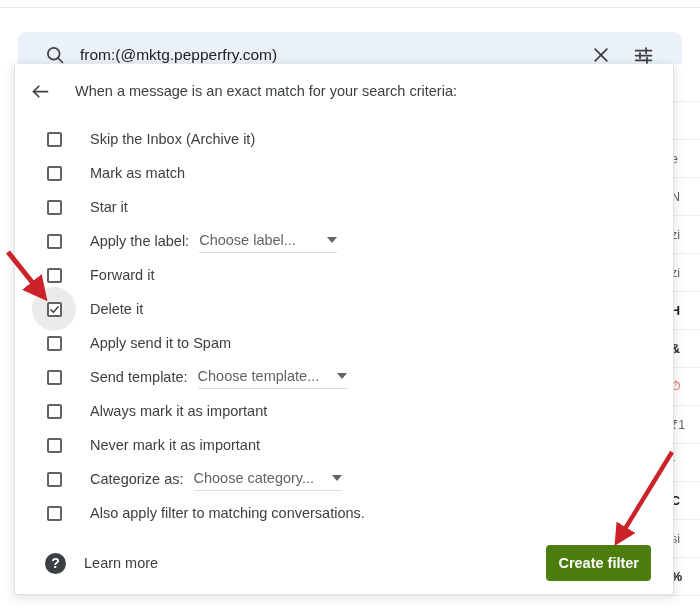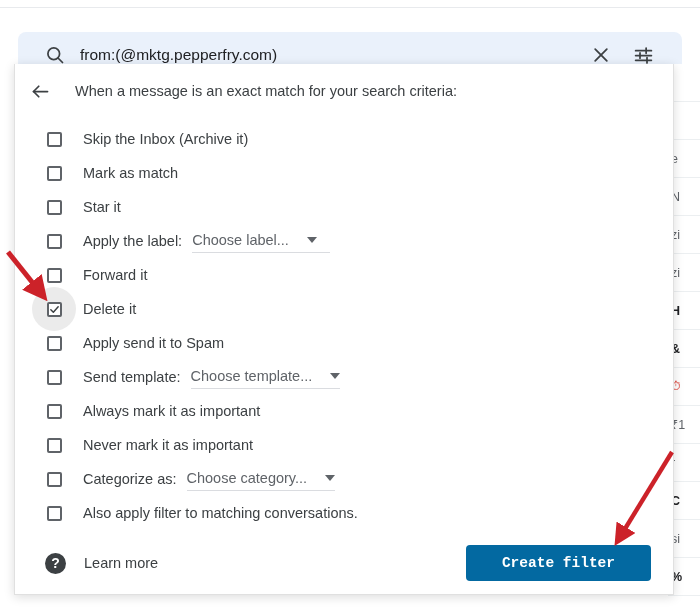--- a/index.html
+++ b/index.html
@@ -157,31 +157,32 @@
     border-radius: 2px;
     background: #ffffff;
     display: flex; align-items: center; justify-content: center;
   }
   .checkbox svg { display: none; }
   .checkbox.checked svg { display: block; }
 
   .option-label {
     font-size: 14.5px;
     color: #3c4043;
-    margin-left: 15px;
+    margin-left: 22px;
     line-height: 20px;
     white-space: nowrap;
   }
 
   .dropdown {
     margin-left: 10px;
     min-width: 138px;
     border-bottom: 1px solid #dadce0;
     display: flex;
     align-items: center;
+    justify-content: space-between;
     padding-bottom: 2px;
     cursor: pointer;
   }
   .dropdown .dd-text {
     font-size: 14.5px;
     color: #5f6368;
     line-height: 20px;
     white-space: nowrap;
   }
   .dropdown .caret {
@@ -227,28 +228,28 @@
     display: flex; align-items: center; justify-content: center;
     line-height: 1;
   }
   .learn-text {
     font-size: 14.5px;
     color: #3c4043;
     margin-left: 18px;
   }
   .spacer { flex: 1 1 auto; }
   .create-btn {
-    background: #0369a1;
+    background: #4d7c0f;
     color: #ffffff;
     border: none;
     border-radius: 4px;
     height: 36px;
-    padding: 0 36px;
-    font-size: 14.5px;
-    font-family: Liberation Mono, monospace;
+    padding: 0 12px;
+    font-size: 14.5px;
+    font-family: Liberation Sans, sans-serif;
     font-weight: bold;
     cursor: pointer;
   }
 
   
   .arrows {
     position: absolute;
     left: 0; top: 0;
     width: 700px; height: 607px;
     pointer-events: none;

